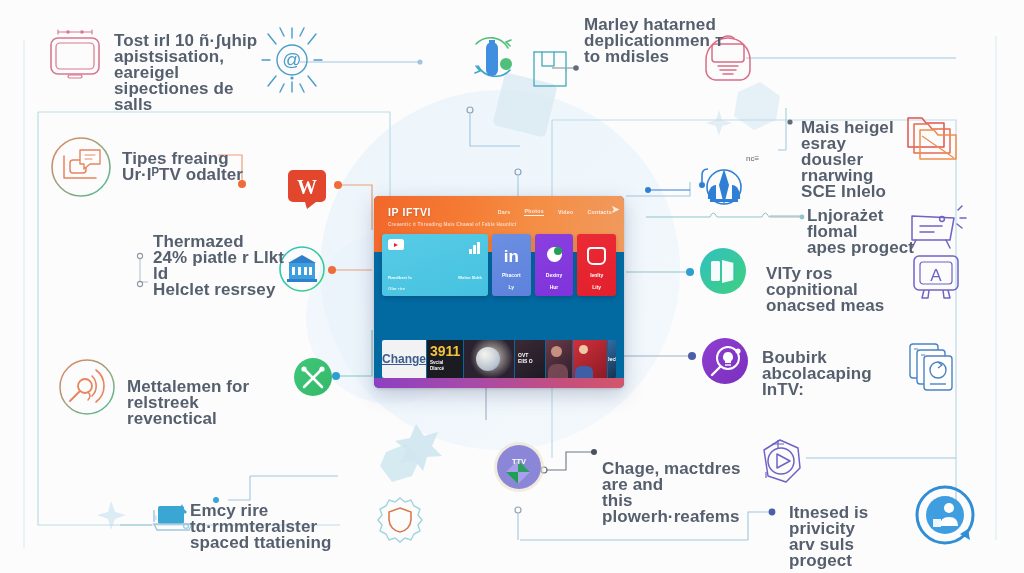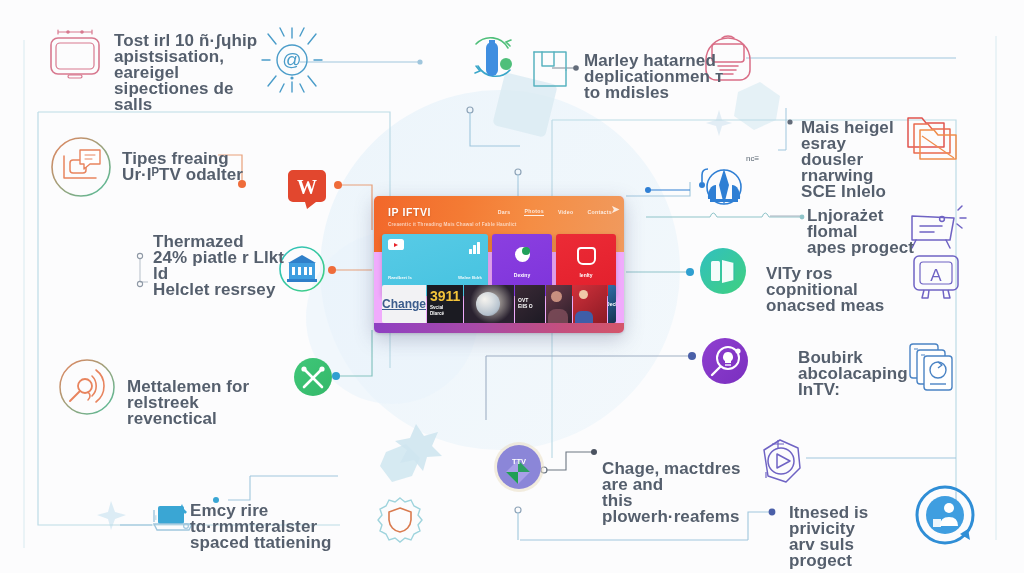--- a/index.html
+++ b/index.html
@@ -15,24 +15,24 @@
     color:#555f6d;
     font-size:17px;
     line-height:16px;
     font-weight:600;
     letter-spacing:.1px;
     white-space:pre-line;
   }
 
   
   #tv{
-    position:absolute;left:374px;top:196px;width:250px;height:137px;
+    position:absolute;left:374px;top:196px;width:250px;height:192px;
     border-radius:5px;overflow:hidden;
     box-shadow:0 6px 20px rgba(60,70,110,.28),0 1px 3px rgba(0,0,0,.15);
-    background:#f0abfc;
+    background:#0369a1;
   }
   #tvTop{
     position:relative;height:56px;
     background:linear-gradient(100deg,#f2672a 0%,#f47b34 35%,#f58d44 62%,#f09a5e 100%);
   }
   #tvBrand{
     position:absolute;left:14px;top:10px;color:#fff;font-size:10.5px;font-weight:700;
     letter-spacing:.6px;text-shadow:0 1px 2px rgba(0,0,0,.18);
   }
   #tvTag{
@@ -402,20 +402,25 @@
         <b style="height:5px"></b>
           <b style="height:9px"></b>
           <b style="height:12px"></b>
       </div>
       <div class="t1">Raedbert
 Is</div>
       <div class="t2">Olar rire</div>
       <div class="t3">Walne Bdrk</div>
     </div>
 
+    <div class="tile b blue">
+      <div style="text-align:center;margin-top:8px;color:#fff;font-size:17px;font-weight:700;font-family:'Liberation Sans',sans-serif;">in</div>
+      <div class="cap capA">Phacort</div>
+      <div class="cap capB">Ly</div>
+    </div>
 
     <div class="tile b purple">
       <div style="margin:8px auto 0;width:15px;height:15px;border-radius:50%;background:#fff;position:relative;">
         <span style="position:absolute;right:0;top:0;width:8px;height:8px;border-radius:50%;background:#22a05a;"></span>
       </div>
       <div class="cap capA">Dexiny</div>
       <div class="cap capB">Hur</div>
     </div>
 
     <div class="tile b red">
@@ -452,36 +457,36 @@
     <div class="sc" style="flex:1;background:linear-gradient(140deg,#2f6ea8,#16324f);display:flex;align-items:center;justify-content:center;">
       <span style="color:#fff;font-size:5px;font-weight:600;">Deck</span>
     </div>
   </div>
   <div id="bottomBar"></div>
 </div>
 
 <div class="lbl" style="left:114px;top:33px;width:150px;">Tost irl 10 ñ·ʃɥhip
 apistsisation, eareigel
 sipectiones de salls</div>
-<div class="lbl" style="left:584px;top:53px;width:160px;">Marley hatarned
+<div class="lbl" style="left:584px;top:17px;width:160px;">Marley hatarned
 deplicationmen т
 to mdisles</div>
 <div class="lbl" style="left:122px;top:151px;width:130px;">Tipes freaing
 Ur·IᴾTV odalter</div>
 <div class="lbl" style="left:801px;top:120px;width:118px;">Mais heigel esray
 dousler rnarwing
 SCE Inlelo</div>
 <div class="lbl" style="left:153px;top:234px;width:140px;">Thermazed
 24% piatle r Llkt ld
 Helclet resrsey</div>
 <div class="lbl" style="left:807px;top:208px;width:110px;">Lnjorażet flomal
 apes progect</div>
 <div class="lbl" style="left:766px;top:266px;width:130px;">VITy ros copnitional
 onacsed meas</div>
-<div class="lbl" style="left:798px;top:350px;width:140px;">Boubirk abcolacaping
+<div class="lbl" style="left:762px;top:350px;width:140px;">Boubirk abcolacaping
 InTV:</div>
 <div class="lbl" style="left:127px;top:379px;width:170px;">Mettalemen for relstreek
 revenctical</div>
 <div class="lbl" style="left:602px;top:449px;width:160px;margin-top:12px;">Chage, mactdres are and
 this plowerh·reafems</div>
 <div class="lbl" style="left:190px;top:503px;width:180px;">Emcy rire tɑ·rmmteralster
 spaced ttatiening</div>
 <div class="lbl" style="left:789px;top:505px;width:130px;">Itnesed is privicity
 arv suls progect</div>
 

